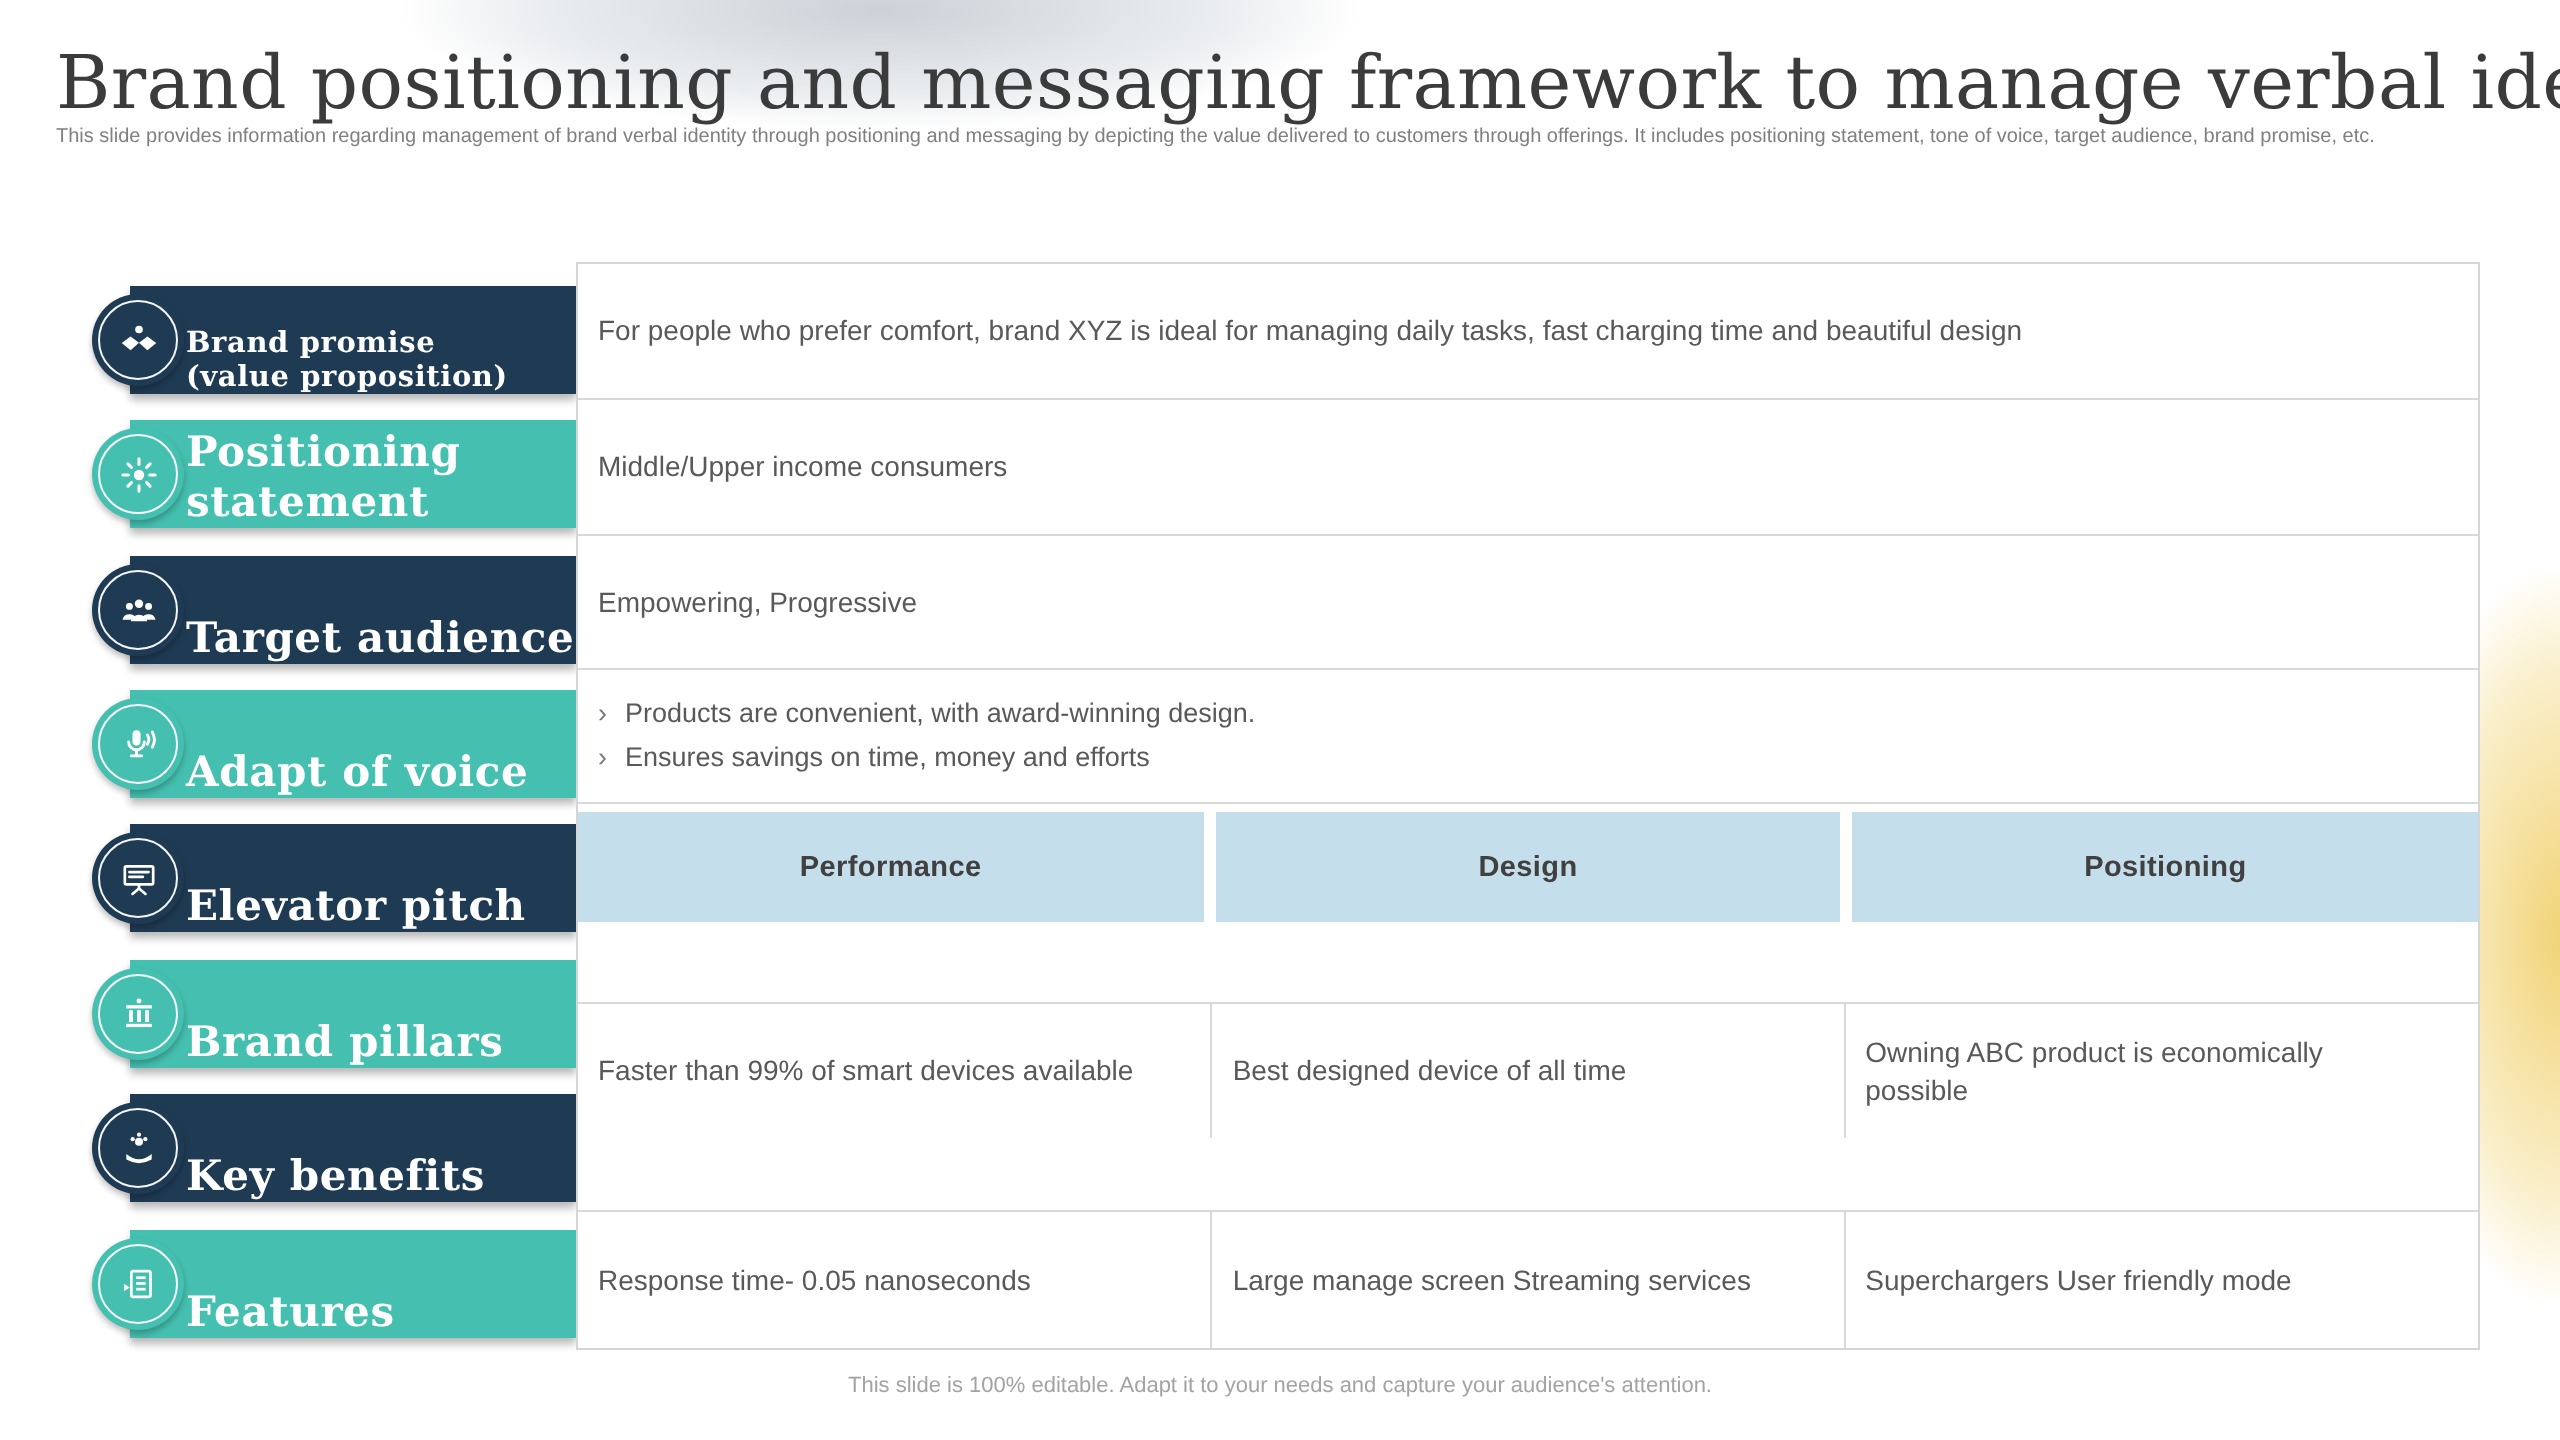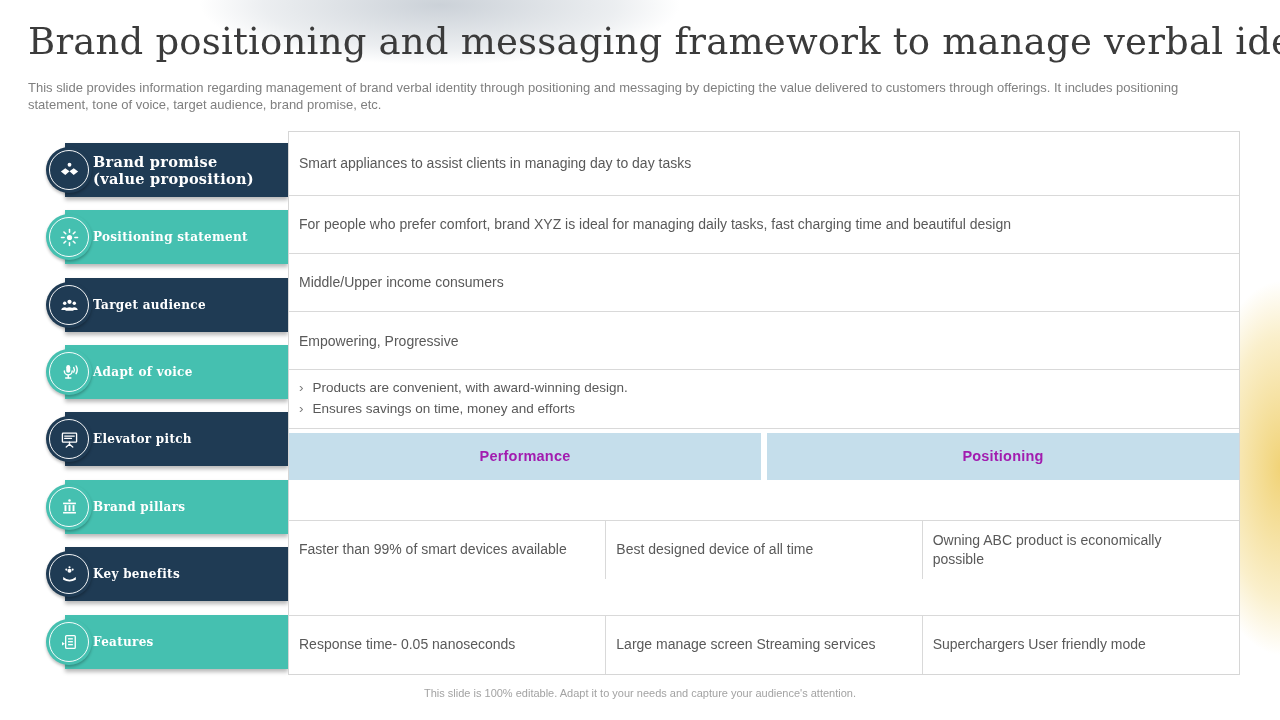--- a/index.html
+++ b/index.html
@@ -22,34 +22,34 @@
     right:-90px;top:120px;width:220px;height:600px;
     background:radial-gradient(ellipse 110px 240px at 60% 58%,rgba(240,208,110,.95),rgba(246,226,160,.55) 55%,rgba(255,255,255,0) 78%);
   }
   
   .title{
     position:absolute;left:28px;top:20px;width:1230px;
     font-family:"DejaVu Serif","Liberation Serif",serif;font-weight:400;
     font-size:37px;color:#3b3b3b;letter-spacing:.2px;white-space:nowrap;
   }
   .subtitle{
-    position:absolute;left:28px;top:79px;width:1205px;
-    font-size:13px;line-height:1.32;color:#7f7f7f;
+    position:absolute;left:28px;top:62px;width:1205px;
+    font-size:10px;line-height:1.32;color:#7f7f7f;
   }
   
   .bar{
     position:absolute;left:65px;width:223px;height:54px;
-    display:flex;align-items:center;padding-left:28px;
+    display:flex;align-items:flex-end;padding-left:28px;
     box-shadow:0 3px 4px rgba(0,0,0,.28);
   }
   .bar.navy{background:var(--navy);}
   .bar.teal{background:var(--teal);}
   .bar-label{
     font-family:"DejaVu Serif","Liberation Serif",serif;font-weight:700;
-    font-size:12px;color:#ffffff;letter-spacing:.3px;line-height:1.18;
+    font-size:21px;color:#ffffff;letter-spacing:.3px;line-height:1.18;
   }
   .bar--two .bar-label{font-size:14.5px;}
   .icon-circle{
     position:absolute;left:-19px;top:4px;width:46px;height:46px;border-radius:50%;
     display:flex;align-items:center;justify-content:center;
     box-shadow:0 2px 3px rgba(0,0,0,.25);
   }
   .icon-circle::after{
     content:"";position:absolute;inset:3px;border:1.5px solid rgba(255,255,255,.95);border-radius:50%;
   }
@@ -67,21 +67,21 @@
   }
   .prow:first-child{border-top:none;}
   .prow.bullets{flex-direction:column;align-items:flex-start;justify-content:center;gap:3px;}
   .bullet-line{display:flex;gap:9px;font-size:13.5px;color:var(--body-text);line-height:1.35;}
   .bmark{color:#7a7a7a;}
   .thead{
     display:flex;gap:6px;padding:4px 0;border-top:1px solid var(--line);
   }
   .th{
     flex:1;background:var(--header-blue);display:flex;align-items:center;justify-content:center;
-    font-weight:700;font-size:14.5px;color:#a21caf;letter-spacing:.2px;
+    font-weight:700;font-size:14.5px;color:#404040;letter-spacing:.2px;
   }
   .trow{display:flex;border-top:1px solid var(--line);margin-top:36px;}
   .td{
     display:flex;align-items:center;font-size:14px;color:var(--body-text);
     padding:6px 28px 6px 10px;line-height:1.35;
   }
   .td1{width:317px;}
   .td2{width:317px;border-left:1px solid var(--line);}
   .td3{width:318px;border-left:1px solid var(--line);padding-right:44px;}
   .footer{
@@ -213,23 +213,20 @@
             <line x1="10.5" y1="11.2" x2="15.5" y2="11.2"></line>
             <line x1="10.5" y1="14.2" x2="15.5" y2="14.2"></line>
           </g>
           <path d="M4.2 11.4 L7.2 13.3 L4.2 15.2 z" fill="#fff"></path>
         </svg>
     </span>
     <span class="bar-label">Features</span>
   </div>
 
   <div class="panel">
-    <div class="prow" style="height:73px">
-      <span>Smart appliances to assist clients in managing day to day tasks</span>
-    </div>
     <div class="prow" style="height:67px">
       <span>For people who prefer comfort, brand XYZ  is ideal for managing daily  tasks, fast charging time and beautiful design</span>
     </div>
     <div class="prow" style="height:68px">
       <span>Middle/Upper  income consumers</span>
     </div>
     <div class="prow" style="height:67px">
       <span>Empowering, Progressive</span>
     </div>
     <div class="prow bullets" style="height:68px">
@@ -237,20 +234,21 @@
         <span class="bmark">›</span>
         <span>Products are convenient, with award-winning design.</span>
       </div>
       <div class="bullet-line">
         <span class="bmark">›</span>
         <span>Ensures savings on time, money and efforts</span>
       </div>
     </div>
     <div class="thead" style="height:64px">
       <div class="th">Performance</div>
+      <div class="th">Design</div>
       <div class="th">Positioning</div>
     </div>
     <div class="trow" style="height:68px">
       <div class="td td1">Faster than 99% of smart devices available</div>
       <div class="td td2">Best designed device of all time</div>
       <div class="td td3">Owning ABC product is economically possible</div>
     </div>
     <div class="trow" style="height:69px">
       <div class="td td1">Response time- 0.05 nanoseconds</div>
       <div class="td td2">Large manage screen Streaming services</div>

